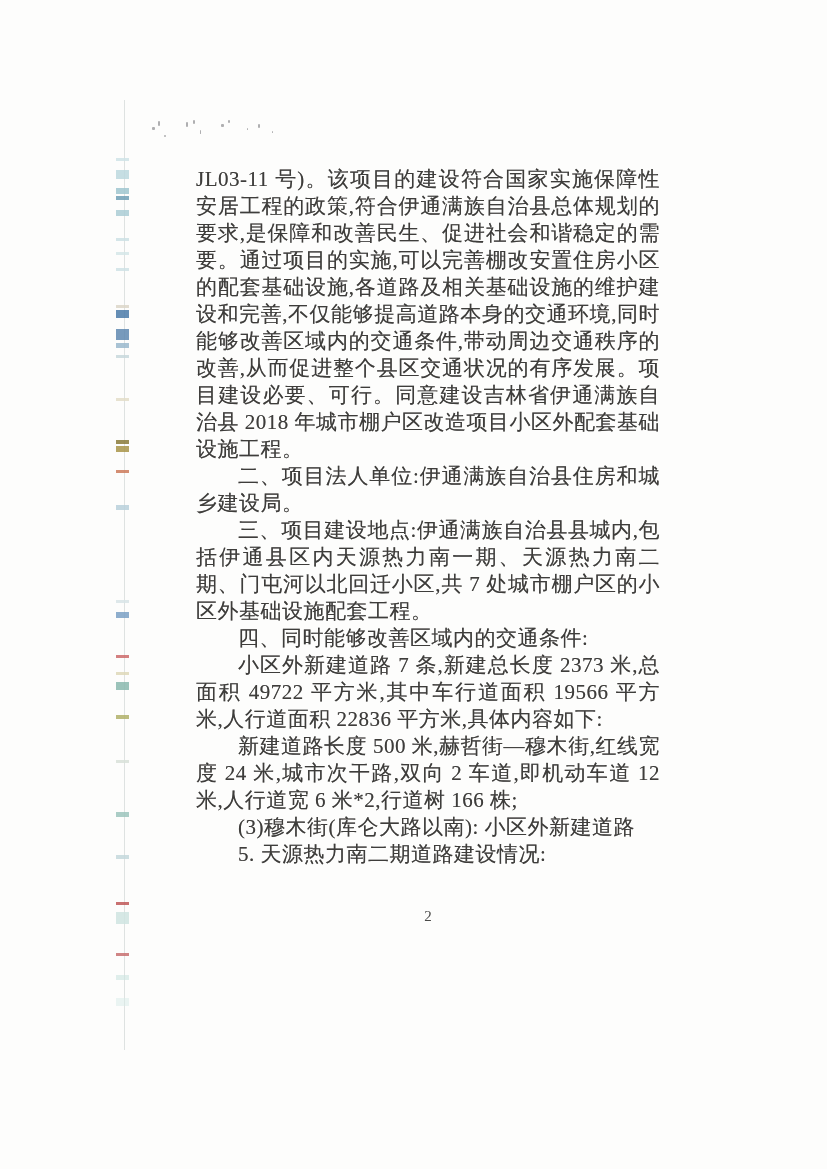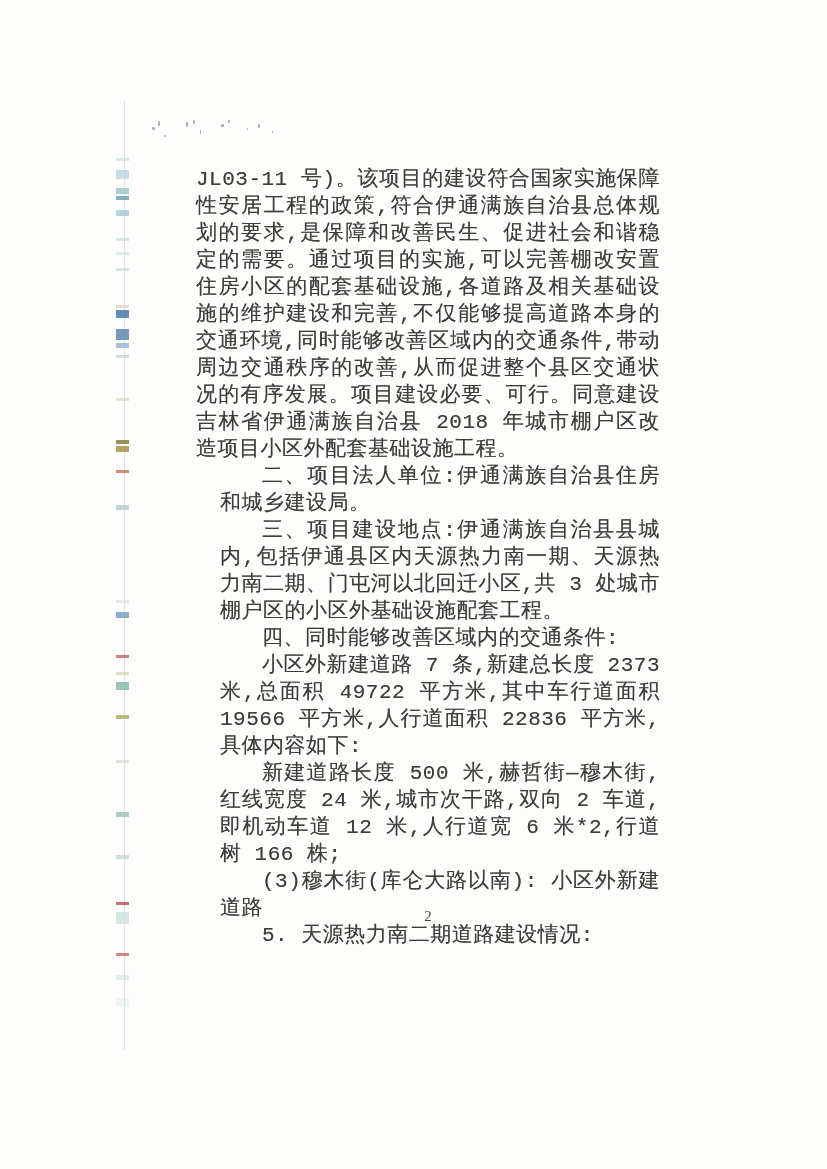--- a/index.html
+++ b/index.html
@@ -19,22 +19,22 @@
   .art{position:absolute;left:116px;width:13px;opacity:.85;}
   .spk{position:absolute;background:#6f6f72;opacity:.55;border-radius:1px;}
   
   .text-block{
     position:absolute;left:196px;top:166px;width:464px;
     font-size:21px;line-height:27px;color:#3e3d3b;
     text-align:justify;text-justify:inter-ideograph;
     letter-spacing:.5px;
     text-shadow:0 0 .6px rgba(62,61,59,.55);
   }
-  .para{margin:0;font-family:Liberation Mono, monospace;}
-  .para.indent{text-indent:42px;margin-left:24px;}
+  .para{margin:0;}
+  .para.indent{text-indent:42px;}
   .page-footer{
     position:absolute;left:196px;top:908px;width:464px;
     text-align:center;font-size:15px;color:#4a4a48;
     letter-spacing:0;
   }
 </style>
 </head>
 <body>
 
 <div class="scan-page">
@@ -81,21 +81,21 @@
   <div class="spk" style="left:200px;top:130px;width:1px;height:4px"></div>
   <div class="spk" style="left:221px;top:124px;width:3px;height:3px"></div>
   <div class="spk" style="left:228px;top:120px;width:2px;height:3px"></div>
   <div class="spk" style="left:247px;top:128px;width:1px;height:2px"></div>
   <div class="spk" style="left:258px;top:124px;width:2px;height:4px"></div>
   <div class="spk" style="left:272px;top:131px;width:1px;height:2px"></div>
 
   <div class="text-block">
     <p class="para">JL03-11 号)。该项目的建设符合国家实施保障性安居工程的政策,符合伊通满族自治县总体规划的要求,是保障和改善民生、促进社会和谐稳定的需要。通过项目的实施,可以完善棚改安置住房小区的配套基础设施,各道路及相关基础设施的维护建设和完善,不仅能够提高道路本身的交通环境,同时能够改善区域内的交通条件,带动周边交通秩序的改善,从而促进整个县区交通状况的有序发展。项目建设必要、可行。同意建设吉林省伊通满族自治县 2018 年城市棚户区改造项目小区外配套基础设施工程。</p>
     <p class="para indent">二、项目法人单位:伊通满族自治县住房和城乡建设局。</p>
-    <p class="para indent">三、项目建设地点:伊通满族自治县县城内,包括伊通县区内天源热力南一期、天源热力南二期、门屯河以北回迁小区,共 3 处城市棚户区的小区外基础设施配套工程。</p>
+    <p class="para indent">三、项目建设地点:伊通满族自治县县城内,包括伊通县区内天源热力南一期、天源热力南二期、门屯河以北回迁小区,共 7 处城市棚户区的小区外基础设施配套工程。</p>
     <p class="para indent">四、同时能够改善区域内的交通条件:</p>
     <p class="para indent">小区外新建道路 7 条,新建总长度 2373 米,总面积 49722 平方米,其中车行道面积 19566 平方米,人行道面积 22836 平方米,具体内容如下:</p>
     <p class="para indent">新建道路长度 500 米,赫哲街—穆木街,红线宽度 24 米,城市次干路,双向 2 车道,即机动车道 12 米,人行道宽 6 米*2,行道树 166 株;</p>
     <p class="para indent">(3)穆木街(库仑大路以南): 小区外新建道路</p>
     <p class="para indent">5. 天源热力南二期道路建设情况:</p>
   </div>
 
   <div class="page-footer">2</div>
 
 </div>

